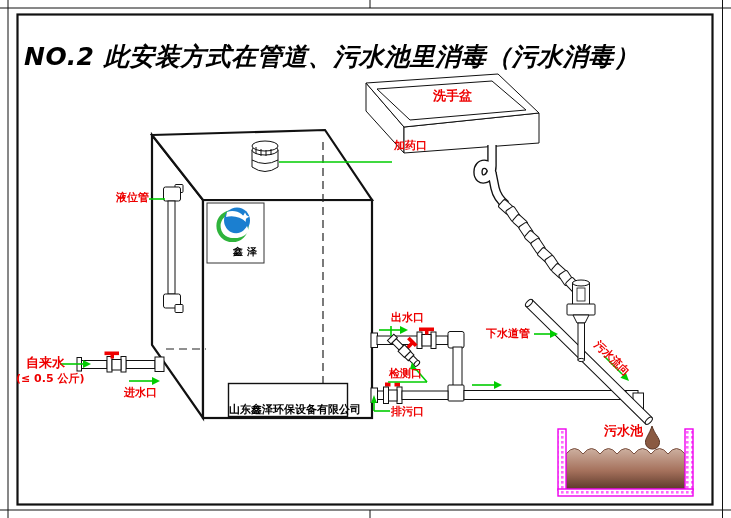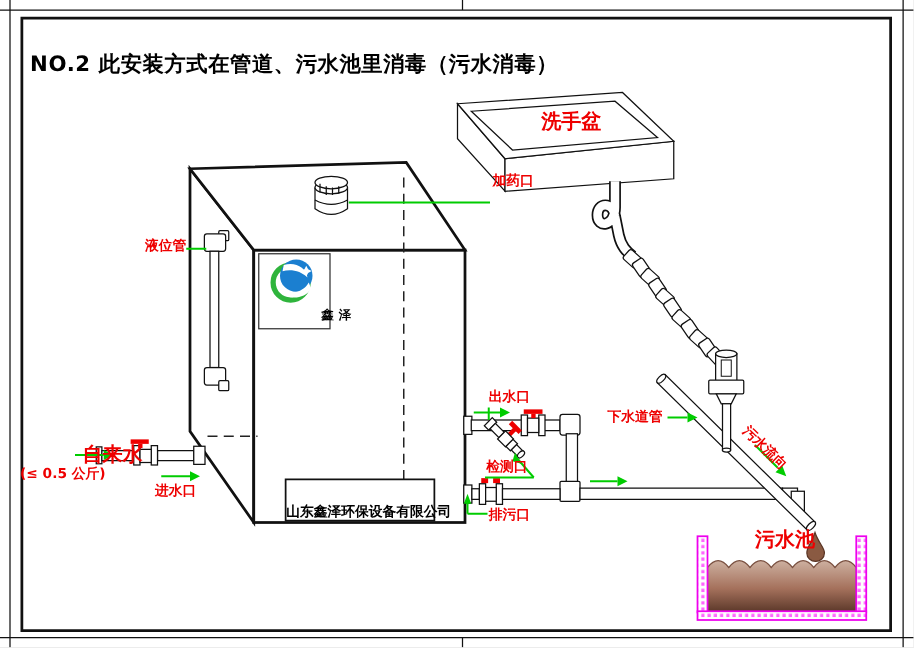--- a/index.html
+++ b/index.html
@@ -14,29 +14,29 @@
   .ln{stroke:var(--line_black);fill:none;}
   .pipe{fill:#ffffff;stroke:var(--line_black);stroke-width:1;}
   .face{fill:#ffffff;stroke:var(--line_black);stroke-width:2.2;stroke-linejoin:miter;}
   .thin{fill:#ffffff;stroke:var(--line_black);stroke-width:1;}
   .grnln{stroke:var(--leader_green);stroke-width:1.6;fill:none;}
   .grnhd{fill:var(--leader_green);stroke:none;}
   .redp{fill:var(--label_red);stroke:none;}
   .dash{stroke:#222;stroke-width:1.2;fill:none;stroke-dasharray:8 5;}
   .lbl{position:absolute;color:var(--label_red);font-size:11px;font-weight:bold;
     line-height:1.05;white-space:nowrap;}
-  .lbl.big{font-size:16px;}
-  .title{position:absolute;left:24px;top:40px;color:#000;font-size:17px;
-    font-weight:bold;letter-spacing:0.5px;white-space:nowrap;}
+  .lbl.big{font-size:13px;}
+  .title{position:absolute;left:24px;top:40px;color:#000;font-size:25px;
+    font-weight:bold;letter-spacing:0.5px;white-space:nowrap;font-style:italic;}
   .eqname{position:absolute;left:229px;top:385px;width:118px;text-align:center;
     color:#000;font-size:13px;font-weight:bold;}
   .eqcomp{position:absolute;left:229px;top:402px;width:118px;text-align:center;
     color:#000;font-size:11px;font-weight:bold;white-space:nowrap;}
   .logotx{position:absolute;left:207px;top:245px;width:80px;text-align:center;
-    color:#000;font-size:10px;font-weight:bold;letter-spacing:4px;padding-left:24px;}
+    color:#000;font-size:10px;font-weight:bold;letter-spacing:4px;}
   .rot{transform:rotate(44deg);transform-origin:0 0;}
 </style>
 </head>
 <body>
 
 <div id="canvas">
 
 <svg width="731" height="518" viewBox="0 0 731 518">
   <defs>
     <pattern id="poolhatch" width="5" height="5" patternUnits="userSpaceOnUse">
@@ -221,21 +221,21 @@
     <line class="grnln" x1="604" y1="356" x2="622" y2="374"></line>
     <polygon class="grnhd" points="629,381 625.8,372.4 620.4,377.8"></polygon>
   </g>
 </svg>
 
 <div class="title">NO.2  此安装方式在管道、污水池里消毒（污水消毒）</div>
 
 <div class="lbl big" style="left:433px;top:89px;">洗手盆</div>
 <div class="lbl" style="left:394px;top:140px;font-family:Liberation Serif, serif;">加药口</div>
 <div class="lbl" style="left:116px;top:193px;font-family:Liberation Mono, monospace;">液位管</div>
-<div class="lbl big" style="left:26px;top:356px;margin-left:40px;">自来水</div>
+<div class="lbl big" style="left:26px;top:356px;">自来水</div>
 <div class="lbl" style="left:16px;top:373px;">(≤ 0.5 公斤)</div>
 <div class="lbl" style="left:124px;top:387px;">进水口</div>
 <div class="lbl" style="left:391px;top:312px;">出水口</div>
 <div class="lbl" style="left:389px;top:368px;">检测口</div>
 <div class="lbl" style="left:391px;top:406px;">排污口</div>
 <div class="lbl" style="left:486px;top:328px;">下水道管</div>
 <div class="lbl rot" style="left:600px;top:339px;">污水流向</div>
 <div class="lbl big" style="left:604px;top:424px;">污水池</div>
 
 <div class="logotx">鑫泽</div>

